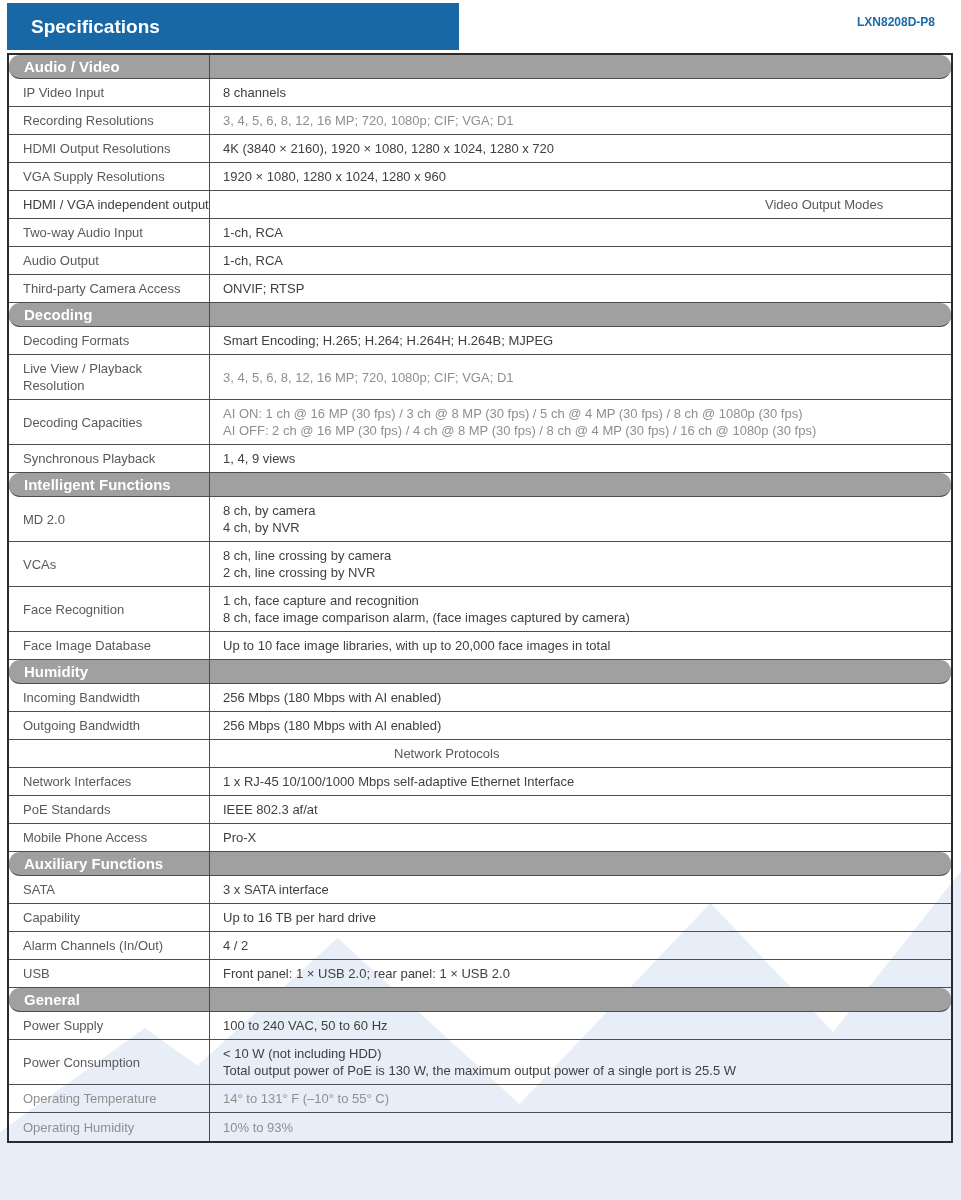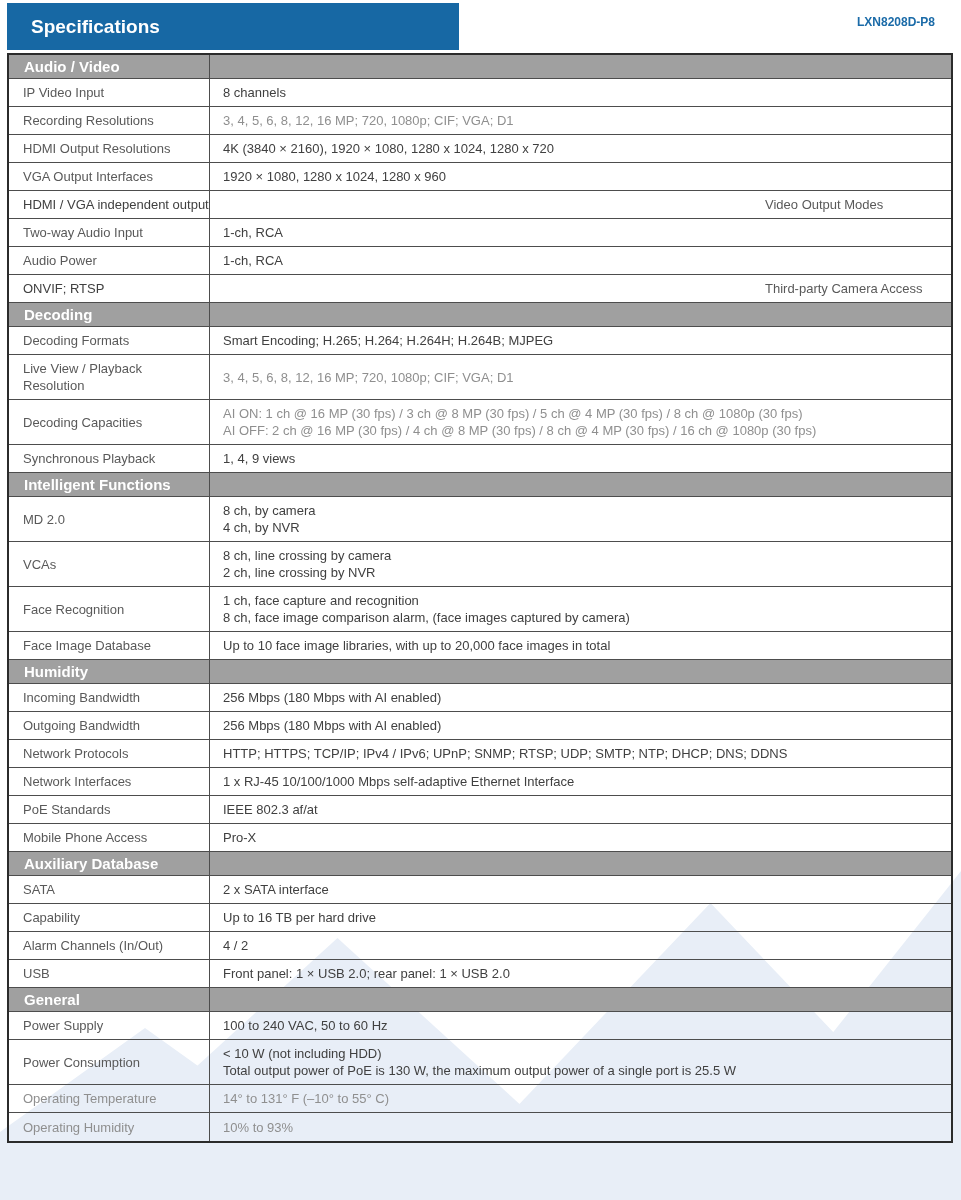--- a/index.html
+++ b/index.html
@@ -28,21 +28,21 @@
   
   .title-bar{position:absolute;left:7px;top:3px;width:452px;height:47px;background:var(--accent);
     color:#fff;font-size:19px;font-weight:bold;line-height:47px;padding-left:24px;z-index:2;}
   .model{position:absolute;right:26px;top:15px;color:var(--model);font-size:12px;font-weight:bold;z-index:2;}
 
   
   .spec-table{position:absolute;left:7px;top:53px;width:946px;border:2px solid var(--border-dark);z-index:1;}
   .col-divider{position:absolute;left:200px;top:0;bottom:0;width:1px;background:var(--line);z-index:3;}
   .section-header{height:24px;line-height:23px;background:var(--bar);color:#fff;
     font-size:15px;font-weight:bold;padding-left:15px;border-bottom:1px solid var(--line);
-    position:relative;z-index:1;}
+    position:relative;z-index:1;border-radius:11px;}
   .spec-row{display:flex;min-height:28px;border-bottom:1px solid var(--line);background:transparent;justify-content:center;}
   .spec-row:last-child{border-bottom:none;}
   .cell{display:flex;align-items:center;padding:5px 14px;font-size:13px;line-height:17px;
     white-space:pre-line;}
   .cell.lbl{width:200px;flex:0 0 200px;color:var(--label);padding-right:8px;}
   .cell.val{flex:1;color:var(--value);}
   .cell.muted{color:var(--muted);}
 </style>
 </head>
 <body>
@@ -66,38 +66,38 @@
         </div>
         <div class="spec-row">
           <div class="cell lbl">Recording Resolutions</div>
           <div class="cell val muted">3, 4, 5, 6, 8, 12, 16 MP; 720, 1080p; CIF; VGA; D1</div>
         </div>
         <div class="spec-row">
           <div class="cell lbl">HDMI Output Resolutions</div>
           <div class="cell val">4K (3840 × 2160), 1920 × 1080, 1280 x 1024, 1280 x 720</div>
         </div>
         <div class="spec-row">
-          <div class="cell lbl">VGA Output Interfaces</div>
+          <div class="cell lbl">VGA Supply Resolutions</div>
           <div class="cell val">1920 × 1080, 1280 x 1024, 1280 x 960</div>
         </div>
         <div class="spec-row">
           <div class="cell val">HDMI / VGA independent output</div>
           <div class="cell lbl">Video Output Modes</div>
         </div>
         <div class="spec-row">
           <div class="cell lbl">Two-way Audio Input</div>
           <div class="cell val">1-ch, RCA</div>
         </div>
         <div class="spec-row">
-          <div class="cell lbl">Audio Power</div>
+          <div class="cell lbl">Audio Output</div>
           <div class="cell val">1-ch, RCA</div>
         </div>
         <div class="spec-row">
+          <div class="cell lbl">Third-party Camera Access</div>
           <div class="cell val">ONVIF; RTSP</div>
-          <div class="cell lbl">Third-party Camera Access</div>
         </div>
         <div class="section-header">Decoding</div>
         <div class="spec-row">
           <div class="cell lbl">Decoding Formats</div>
           <div class="cell val">Smart Encoding; H.265; H.264; H.264H; H.264B; MJPEG</div>
         </div>
         <div class="spec-row">
           <div class="cell lbl">Live View / Playback
 Resolution</div>
           <div class="cell val muted">3, 4, 5, 6, 8, 12, 16 MP; 720, 1080p; CIF; VGA; D1</div>
@@ -135,38 +135,37 @@
         <div class="spec-row">
           <div class="cell lbl">Incoming Bandwidth</div>
           <div class="cell val">256 Mbps (180 Mbps with AI enabled)</div>
         </div>
         <div class="spec-row">
           <div class="cell lbl">Outgoing Bandwidth</div>
           <div class="cell val">256 Mbps (180 Mbps with AI enabled)</div>
         </div>
         <div class="spec-row">
           <div class="cell lbl">Network Protocols</div>
-          <div class="cell val">HTTP; HTTPS; TCP/IP; IPv4 / IPv6; UPnP; SNMP; RTSP; UDP; SMTP; NTP; DHCP; DNS; DDNS</div>
         </div>
         <div class="spec-row">
           <div class="cell lbl">Network Interfaces</div>
           <div class="cell val">1 x RJ-45 10/100/1000 Mbps self-adaptive Ethernet Interface</div>
         </div>
         <div class="spec-row">
           <div class="cell lbl">PoE Standards</div>
           <div class="cell val">IEEE 802.3 af/at</div>
         </div>
         <div class="spec-row">
           <div class="cell lbl">Mobile Phone Access</div>
           <div class="cell val">Pro-X</div>
         </div>
-        <div class="section-header">Auxiliary Database</div>
+        <div class="section-header">Auxiliary Functions</div>
         <div class="spec-row">
           <div class="cell lbl">SATA</div>
-          <div class="cell val">2 x SATA interface</div>
+          <div class="cell val">3 x SATA interface</div>
         </div>
         <div class="spec-row">
           <div class="cell lbl">Capability</div>
           <div class="cell val">Up to 16 TB per hard drive</div>
         </div>
         <div class="spec-row">
           <div class="cell lbl">Alarm Channels (In/Out)</div>
           <div class="cell val">4 / 2</div>
         </div>
         <div class="spec-row">

